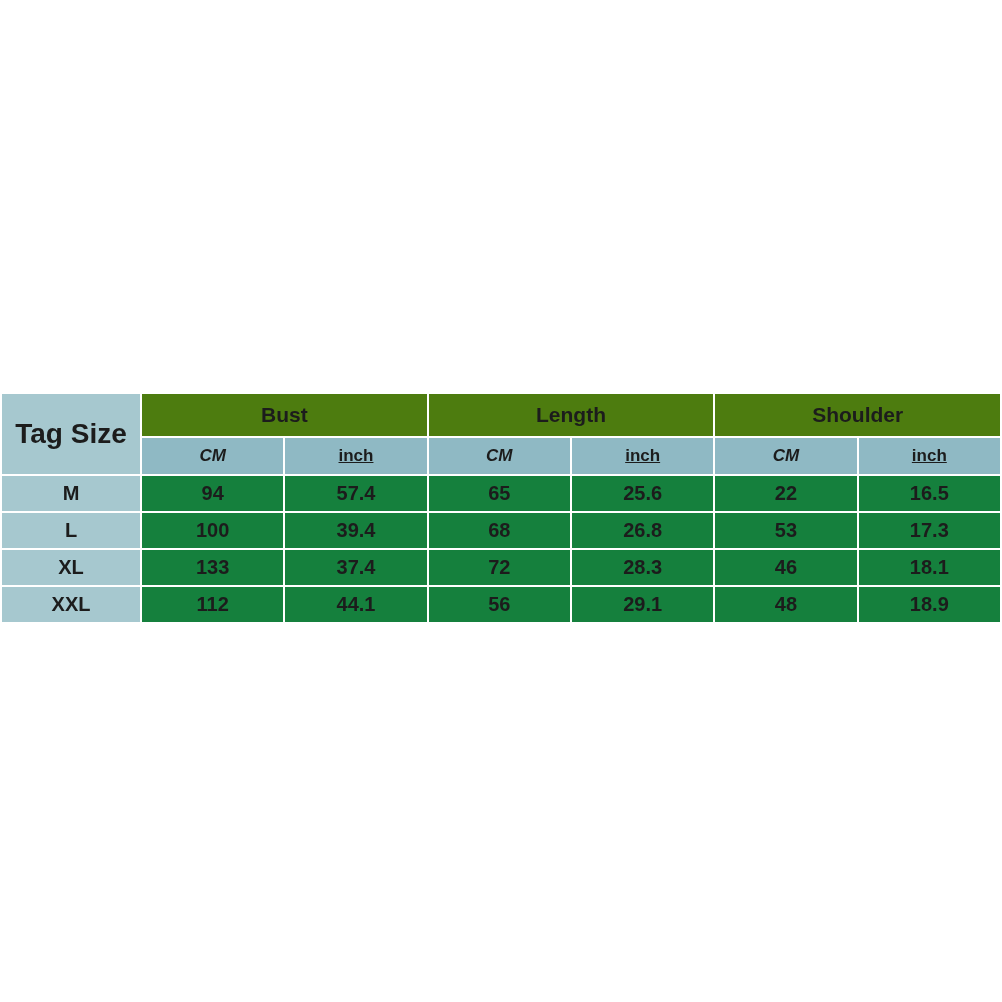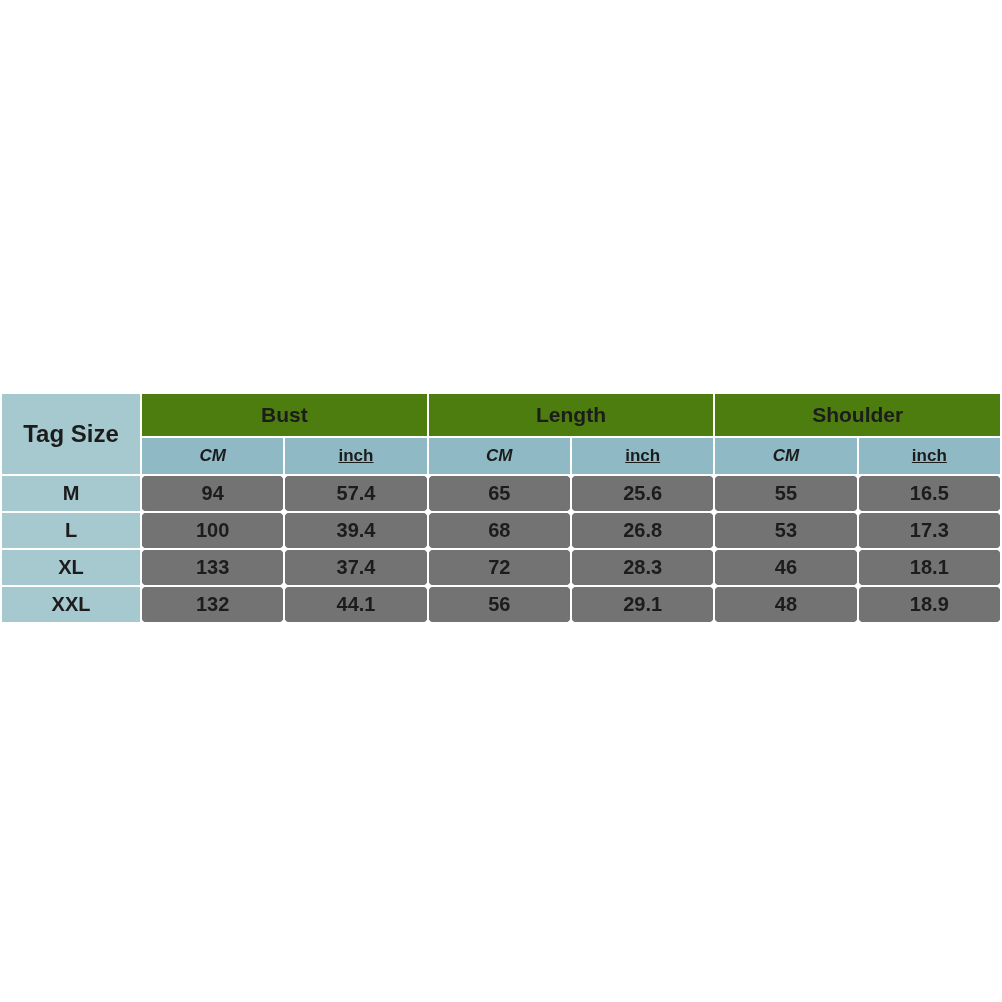--- a/index.html
+++ b/index.html
@@ -46,33 +46,32 @@
     background: #8fb9c4;
     height: 36px;
     font-size: 17px;
     font-style: italic;
   }
   .hdr-unit.normal {
     font-style: normal;
   }
   .tagsize-cell {
     background: #a6c8cf;
-    font-size: 24px;
+    font-size: 28px;
     width: 138px;
   }
   .size-cell {
     background: #a6c8cf;
     font-size: 20px;
     height: 35px;
   }
   .data-cell {
-    background: #737373;
+    background: #15803d;
     font-size: 20px;
     height: 35px;
-    border-radius: 7px;
   }
   .col-cm { width: 144px; margin-top: 28px; }
   .col-in { width: 144px; text-decoration: underline; }
   .blank-top {
     background: #a6c8cf;
     border-top: 2px solid #a6c8cf;
   }
 </style>
 </head>
 <body>
@@ -95,21 +94,21 @@
         <td class="hdr-unit col-cm">CM</td>
         <td class="hdr-unit normal col-in">inch</td>
       </tr>
 
       <tr>
         <td class="size-cell">M</td>
         <td class="data-cell">94</td>
         <td class="data-cell">57.4</td>
         <td class="data-cell">65</td>
         <td class="data-cell">25.6</td>
-        <td class="data-cell">55</td>
+        <td class="data-cell">22</td>
         <td class="data-cell">16.5</td>
       </tr>
 
       <tr>
         <td class="size-cell">L</td>
         <td class="data-cell">100</td>
         <td class="data-cell">39.4</td>
         <td class="data-cell">68</td>
         <td class="data-cell">26.8</td>
         <td class="data-cell">53</td>
@@ -121,21 +120,21 @@
         <td class="data-cell">133</td>
         <td class="data-cell">37.4</td>
         <td class="data-cell">72</td>
         <td class="data-cell">28.3</td>
         <td class="data-cell">46</td>
         <td class="data-cell">18.1</td>
       </tr>
 
       <tr>
         <td class="size-cell">XXL</td>
-        <td class="data-cell">132</td>
+        <td class="data-cell">112</td>
         <td class="data-cell">44.1</td>
         <td class="data-cell">56</td>
         <td class="data-cell">29.1</td>
         <td class="data-cell">48</td>
         <td class="data-cell">18.9</td>
       </tr>
     </tbody>
   </table>
 
 </div>

